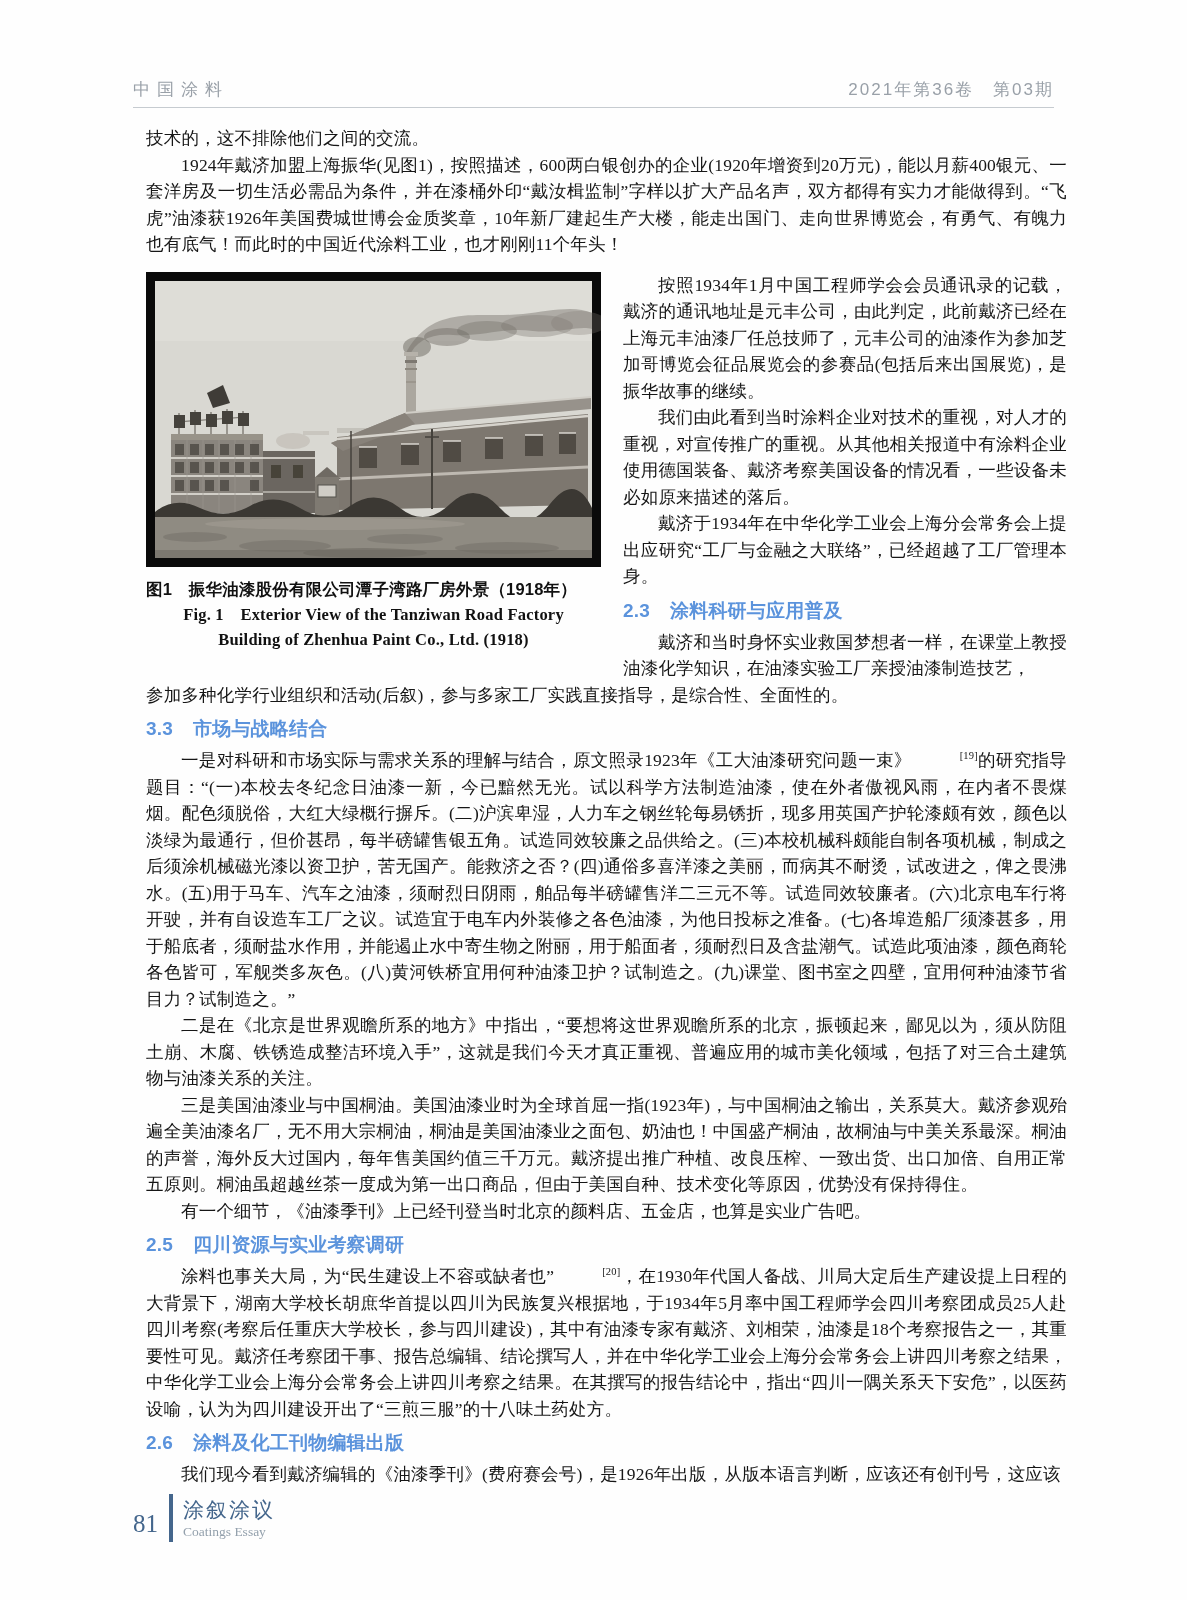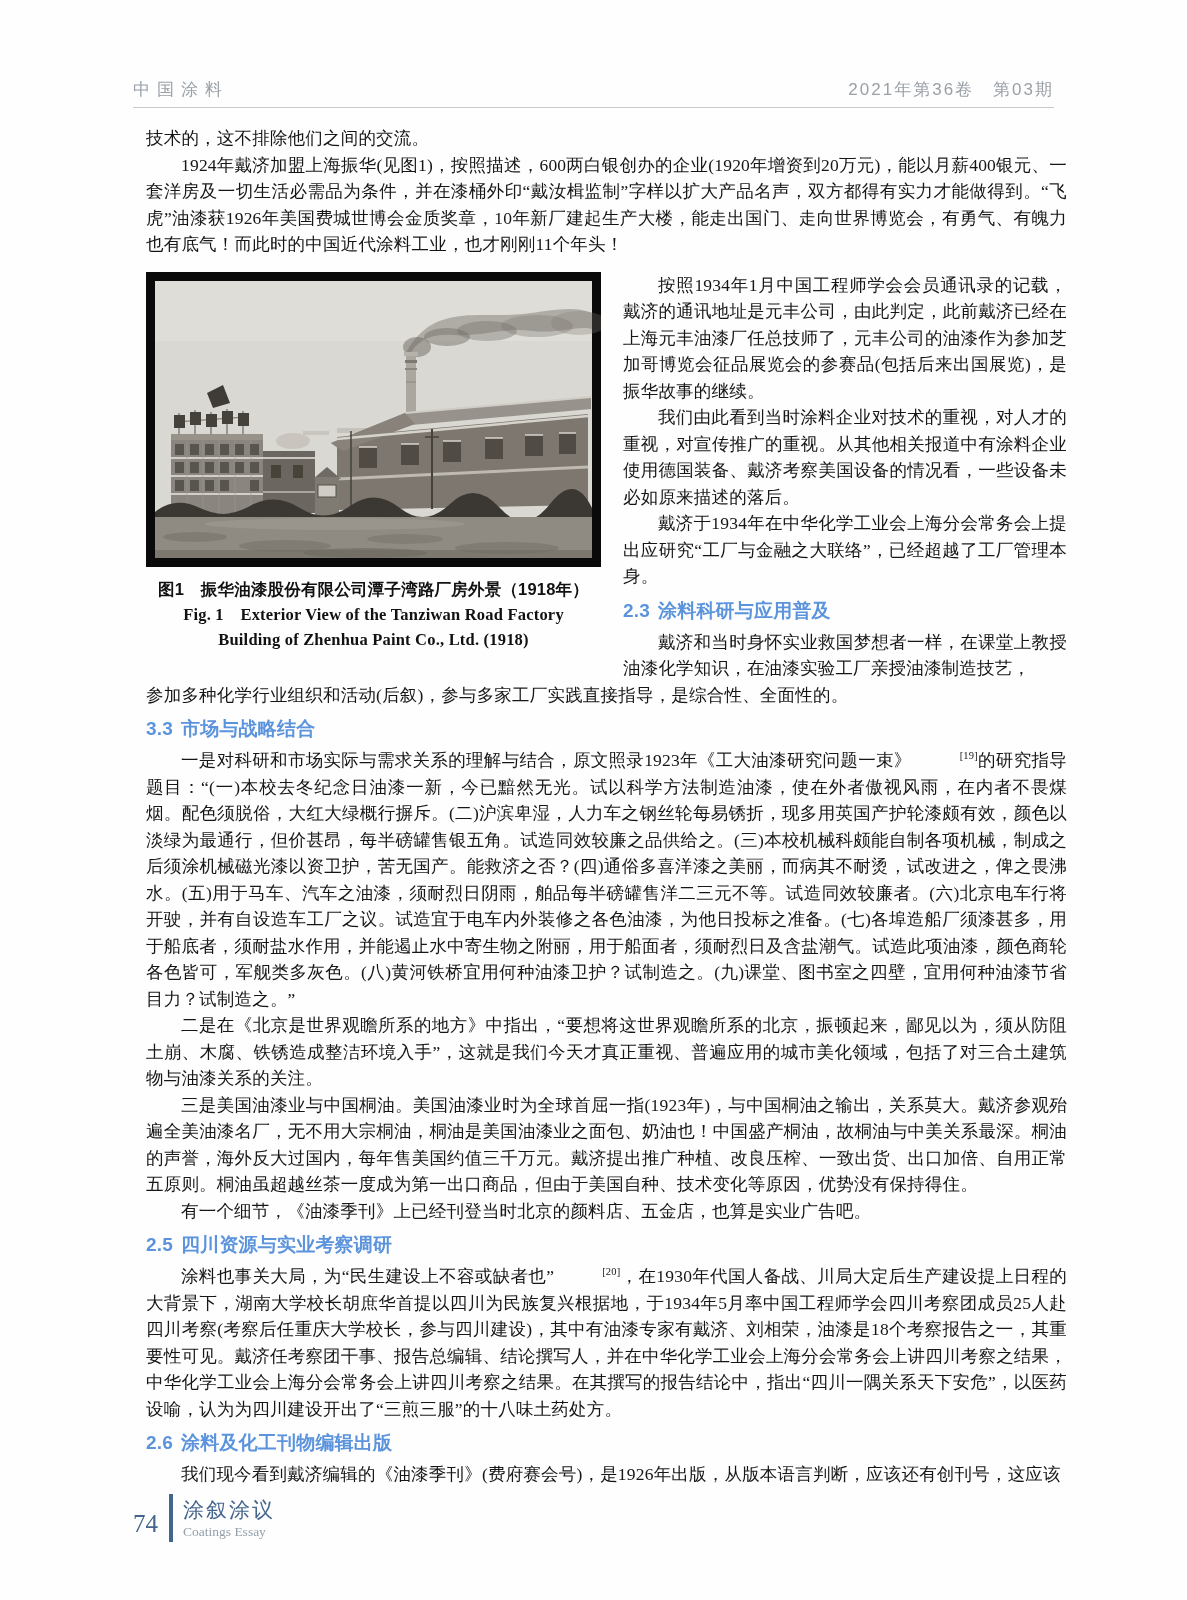--- a/index.html
+++ b/index.html
@@ -29,34 +29,34 @@
   p.noindent { text-indent:0; }
   sup.ref { font-size:10.5px; vertical-align:super; line-height:0;padding-left:48px; }
 
   .two-col { display:flex; margin-top:14px; }
   .fig-col { width:455px; flex:none; }
   .right-col { flex:1; margin-left:22px; }
 
   figure { width:455px; }
   figure svg { display:block; }
   .caption-zh {
-    margin-top:9px; text-align:center; font-weight:bold; font-size:16.5px; line-height:26px;
+    margin-top:9px; font-weight:bold; font-size:16.5px; line-height:26px;
     font-family:"Liberation Sans","DejaVu Sans",sans-serif; color:#111;
   }
   .caption-en {
     text-align:center; font-weight:bold; font-size:16.5px; line-height:25px;
     font-family:"Liberation Serif","DejaVu Serif",serif; color:#111;
   }
 
   h3.section {
     color:#5b93dc; font-family:"Liberation Sans","DejaVu Sans",sans-serif;
     font-weight:bold; font-size:19px; line-height:26px;
     margin:8px 0 5px 0; text-align:left;
   }
-  h3.section .sec-num { margin-right:8px; }
+  h3.section .sec-num { margin-right:20px; }
 
   .footer {
     position:absolute; left:133px; top:1494px;
     display:flex; align-items:center;
   }
   .page-num {
     color:#44668c; font-size:25px; font-family:"Liberation Serif","DejaVu Serif",serif;
     margin-right:11px; align-self:flex-end; padding-bottom:4px;
   }
   .footer-bar { width:4px; height:48px; background:#44668c; margin-right:10px; }
@@ -248,21 +248,21 @@
     <p class="indent"><span>涂料也事关大局，为“民生建设上不容或缺者也”</span><sup class="ref">[20]</sup><span>，在1930年代国人备战、川局大定后生产建设提上日程的大背景下，湖南大学校长胡庶华首提以四川为民族复兴根据地，于1934年5月率中国工程师学会四川考察团成员25人赴四川考察(考察后任重庆大学校长，参与四川建设)，其中有油漆专家有戴济、刘相荣，油漆是18个考察报告之一，其重要性可见。戴济任考察团干事、报告总编辑、结论撰写人，并在中华化学工业会上海分会常务会上讲四川考察之结果，中华化学工业会上海分会常务会上讲四川考察之结果。在其撰写的报告结论中，指出“四川一隅关系天下安危”，以医药设喻，认为为四川建设开出了“三煎三服”的十八味土药处方。</span></p>
 
     <h3 class="section">
       <span class="sec-num">2.6</span><span>涂料及化工刊物编辑出版</span>
     </h3>
     <p class="indent">我们现今看到戴济编辑的《油漆季刊》(费府赛会号)，是1926年出版，从版本语言判断，应该还有创刊号，这应该</p>
 
   </div>
 
   <div class="footer">
-    <span class="page-num">74</span>
+    <span class="page-num">81</span>
     <span class="footer-bar"></span>
     <span>
       <div class="footer-zh">涂叙涂议</div>
       <div class="footer-en">Coatings Essay</div>
     </span>
   </div>
 
 </div>
 
 </body></html>

